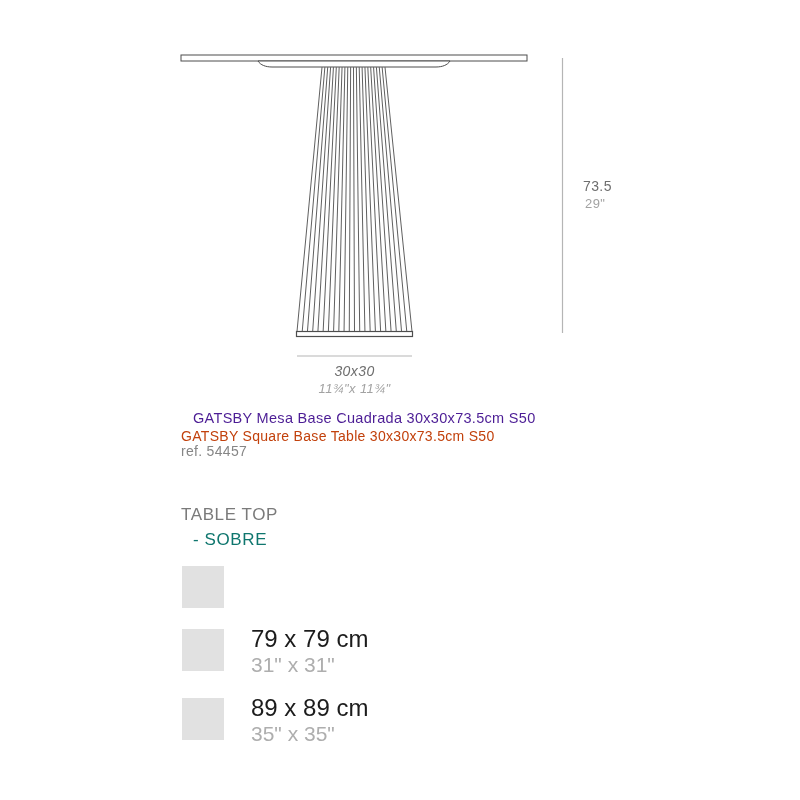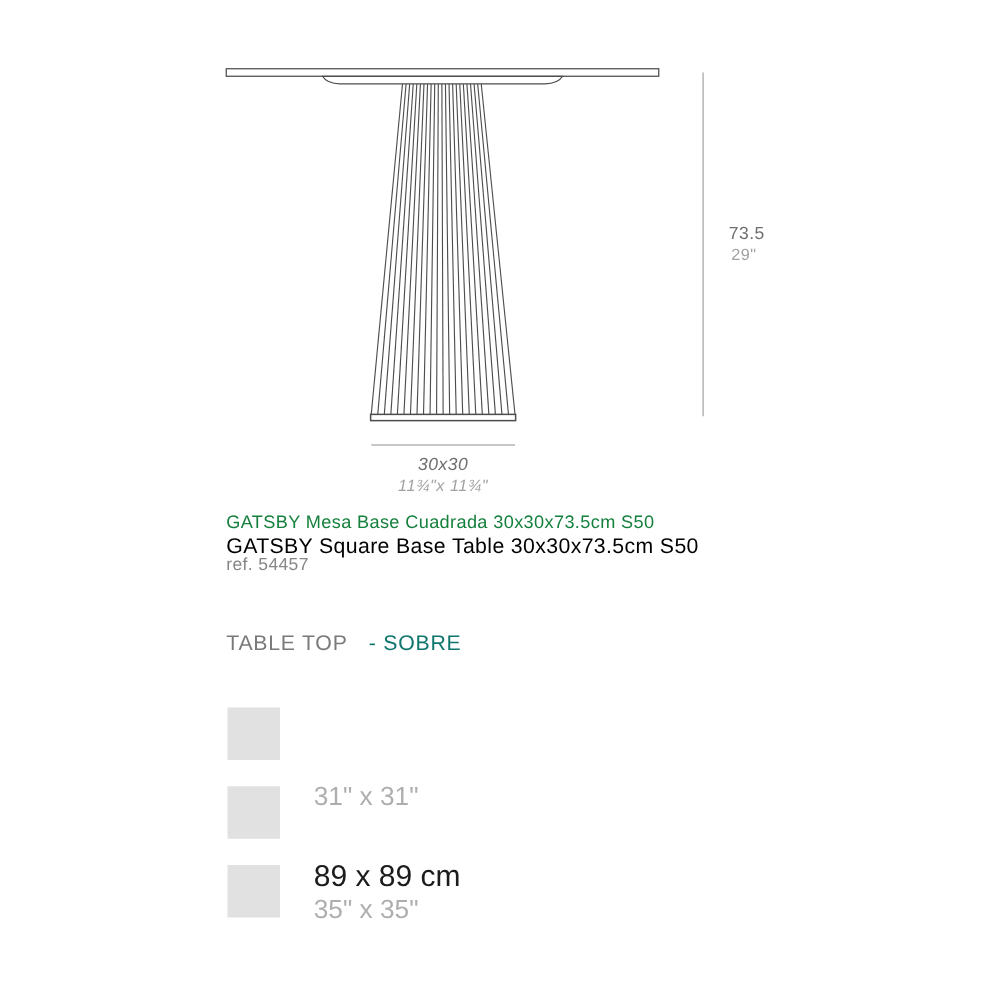--- a/index.html
+++ b/index.html
@@ -49,44 +49,46 @@
   .height-dim-wrap .dim-in { margin-top: 2px; margin-left: 2px; }
 
   
   .product-block {
     left: 181px;
     top: 411px;
     line-height: 15px;
   }
   .product-title-es {
     font-size: 14.5px;
-    color: #15803d;
+    color: #4c1d95;
     letter-spacing: 0.3px;
     margin-bottom: 3px;
+    margin-left: 12px;
   }
   .product-title-en {
-    font-size: 17px;
-    color: #000000;
+    font-size: 14px;
+    color: #c2410c;
     letter-spacing: 0.3px;
   }
   .product-ref {
     font-size: 14px;
     color: #868686;
     letter-spacing: 0.3px;
   }
 
   
   .section-heading {
     left: 181px;
     top: 505px;
     font-size: 17px;
     letter-spacing: 0.6px;
     display: flex;
     gap: 5px;
     white-space: nowrap;
+    flex-direction: column;
   }
   .heading-light { color: #7a7a7a; }
   .heading-dark  { color: #0f766e; margin-left: 12px; }
 
   
   .options {
     left: 182px;
     top: 566px;
   }
   .option-row {
@@ -183,20 +185,21 @@
 
   <div class="abs options">
 
     <div class="option-row">
       <div class="swatch"></div>
     </div>
 
     <div class="option-row">
       <div class="swatch"></div>
       <div class="option-text">
+        <div class="size-cm">79 x 79 cm</div>
         <div class="size-in">31" x 31"</div>
       </div>
     </div>
 
     <div class="option-row">
       <div class="swatch"></div>
       <div class="option-text">
         <div class="size-cm">89 x 89 cm</div>
         <div class="size-in">35" x 35"</div>
       </div>

